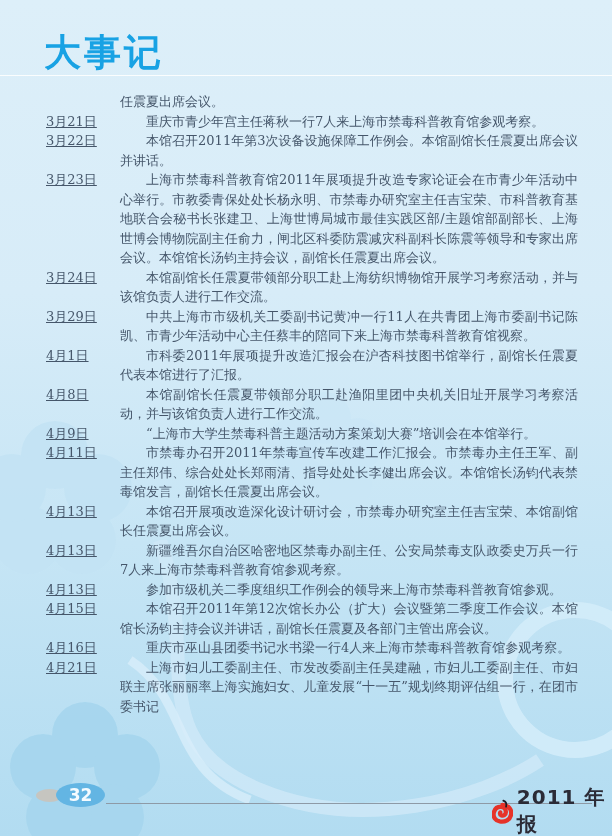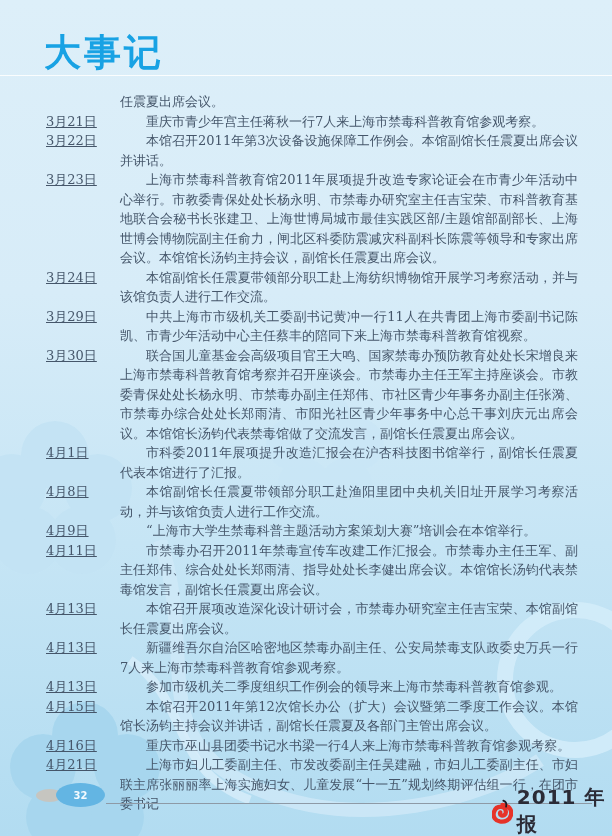--- a/index.html
+++ b/index.html
@@ -26,21 +26,21 @@
   }
   .entry{display:flex;align-items:flex-start;}
   .entry-date{flex:0 0 74px;white-space:nowrap;text-decoration:underline;}
   .entry-text{flex:1;text-align:justify;text-indent:2em;}
   .entry-text.no-indent{text-indent:0;}
   
   .page-badge-shadow{position:absolute;left:36px;top:789px;width:27px;height:13px;border-radius:50%;background:#c6c5c0;}
   .page-badge{
     position:absolute;left:56px;top:783px;width:49px;height:24px;border-radius:50%;
     background:#63b5e3;color:#f4fbff;display:flex;align-items:center;justify-content:center;
-    font-family:"DejaVu Sans","Liberation Sans",sans-serif;font-size:10px;font-weight:bold;
+    font-family:"DejaVu Sans","Liberation Sans",sans-serif;font-size:17px;font-weight:bold;
   }
   .footer-logo{position:absolute;left:492px;top:784px;display:flex;align-items:center;gap:4px;}
   .footer-logo-text{
     font-family:"DejaVu Sans","Liberation Sans",sans-serif;
     font-size:20px;font-weight:bold;color:#2b2b36;letter-spacing:1px;
   }
 </style>
 </head>
 <body>
 
@@ -109,24 +109,20 @@
     <div class="entry">
       <div class="entry-date">3月24日</div>
       <div class="entry-text">本馆副馆长任震夏带领部分职工赴上海纺织博物馆开展学习考察活动，并与该馆负责人进行工作交流。</div>
     </div>
 
     <div class="entry">
       <div class="entry-date">3月29日</div>
       <div class="entry-text">中共上海市市级机关工委副书记黄冲一行11人在共青团上海市委副书记陈凯、市青少年活动中心主任蔡丰的陪同下来上海市禁毒科普教育馆视察。</div>
     </div>
 
-    <div class="entry">
-      <div class="entry-date">3月30日</div>
-      <div class="entry-text">联合国儿童基金会高级项目官王大鸣、国家禁毒办预防教育处处长宋增良来上海市禁毒科普教育馆考察并召开座谈会。市禁毒办主任王军主持座谈会。市教委青保处处长杨永明、市禁毒办副主任郑伟、市社区青少年事务办副主任张漪、市禁毒办综合处处长郑雨清、市阳光社区青少年事务中心总干事刘庆元出席会议。本馆馆长汤钧代表禁毒馆做了交流发言，副馆长任震夏出席会议。</div>
-    </div>
 
     <div class="entry">
       <div class="entry-date">4月1日</div>
       <div class="entry-text">市科委2011年展项提升改造汇报会在沪杏科技图书馆举行，副馆长任震夏代表本馆进行了汇报。</div>
     </div>
 
     <div class="entry">
       <div class="entry-date">4月8日</div>
       <div class="entry-text">本馆副馆长任震夏带领部分职工赴渔阳里团中央机关旧址开展学习考察活动，并与该馆负责人进行工作交流。</div>
     </div>

